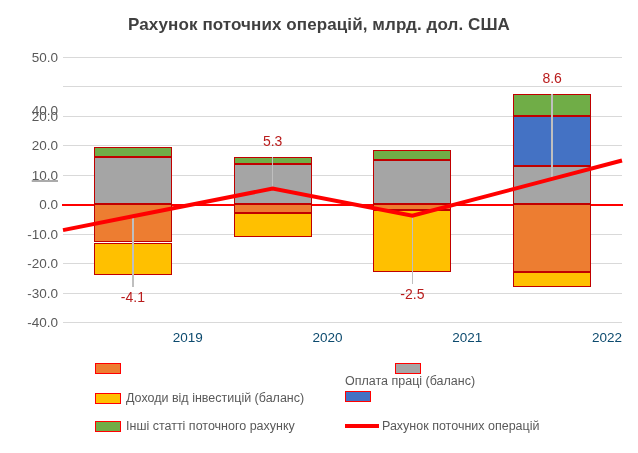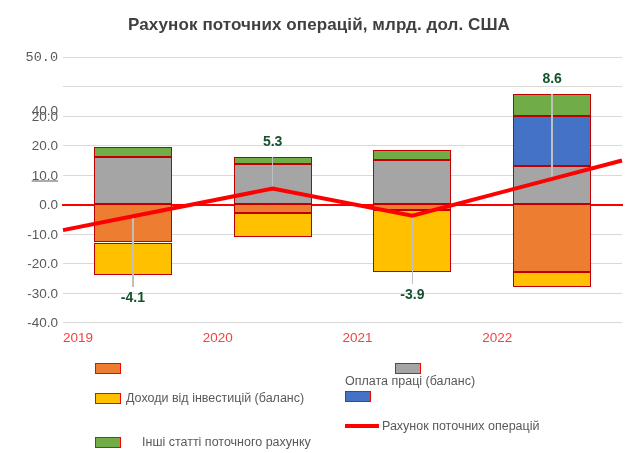--- a/index.html
+++ b/index.html
@@ -29,22 +29,22 @@
 
   
   .ylabel{
     position:absolute;right:0;width:52px;text-align:right;
     font-size:13.5px;color:#595959;transform:translateY(-50%);
   }
   .yaxis{position:absolute;left:0px;top:57px;width:58px;height:265px;}
 
   
   .xlabel{
-    position:absolute;top:330px;width:140px;text-align:left;
-    font-size:13.5px;color:#ef4444;
+    position:absolute;top:330px;width:140px;text-align:right;
+    font-size:13.5px;color:#0c4a6e;
   }
 
   
   .bar-group{position:absolute;bottom:0;top:0;}
   .seg{
     position:absolute;left:0;right:0;
     border:1.4px solid #c00000;
     box-sizing:border-box;
   }
   .seg-goods{background:#ed7d31;}
@@ -56,21 +56,21 @@
   
   .connector{
     position:absolute;width:1.5px;background:#bfbfbf;
   }
 
   
   .line-svg{position:absolute;left:0;top:0;width:559px;height:265px;overflow:visible;}
 
   
   .dlabel{
-    position:absolute;font-size:14px;font-weight:bold;color:#14532d;
+    position:absolute;font-size:14px;font-weight:normal;color:#b91c1c;
     text-align:center;width:80px;transform:translateX(-50%);
   }
 
   
   .legend{
     position:absolute;left:95px;top:363px;width:470px;height:82px;
   }
   .legend-item{
     position:absolute;display:flex;align-items:center;
     font-size:12.5px;color:#595959;white-space:nowrap;
@@ -87,21 +87,21 @@
   .sw-line{background:#ff0000;height:4px;border:none;width:34px;margin-right:3px;}
 </style>
 </head>
 <body>
 
 <div id="chart-root">
 
   <div class="chart-title">Рахунок поточних операцій, млрд. дол. США</div>
 
   <div class="yaxis">
-      <div class="ylabel" style="top: 0px; font-family: Liberation Mono, monospace;">50.0</div>
+      <div class="ylabel" style="top: 0px;">50.0</div>
       <div class="ylabel" style="top: 29.4444px; margin-top: 24px;">40.0</div>
       <div class="ylabel" style="top: 58.8889px;">20.0</div>
       <div class="ylabel" style="top: 88.3333px;">20.0</div>
       <div class="ylabel" style="top: 117.778px; text-decoration: underline;">10.0</div>
       <div class="ylabel" style="top: 147.222px;">0.0</div>
       <div class="ylabel" style="top: 176.667px;">-10.0</div>
       <div class="ylabel" style="top: 206.111px;">-20.0</div>
       <div class="ylabel" style="top: 235.556px;">-30.0</div>
       <div class="ylabel" style="top: 265px;">-40.0</div>
     </div>
@@ -152,40 +152,40 @@
 
   <div id="xaxis-layer">
       <div class="xlabel" style="left: 62.875px;">2019</div>
       <div class="xlabel" style="left: 202.625px;">2020</div>
       <div class="xlabel" style="left: 342.375px;">2021</div>
       <div class="xlabel" style="left: 482.125px;">2022</div>
     </div>
   <div id="labels-layer">
       <div class="dlabel" style="left: 132.875px; top: 288.889px;">-4.1</div>
       <div class="dlabel" style="left: 272.625px; top: 133.111px;">5.3</div>
-      <div class="dlabel" style="left: 412.375px; top: 285.944px;">-3.9</div>
+      <div class="dlabel" style="left: 412.375px; top: 285.944px;">-2.5</div>
       <div class="dlabel" style="left: 552.125px; top: 69.8056px;">8.6</div>
     </div>
 
   <div class="legend">
       <div class="legend-item" style="left: 0px; top: 0px;">
         <span class="swatch sw-goods"></span>
       </div>
       <div class="legend-item" style="left: 250px; top: 0px; flex-direction: column;">
         <span class="swatch sw-wages"></span>
         <span>Оплата праці (баланс)</span>
       </div>
       <div class="legend-item" style="left: 0px; top: 28px;">
         <span class="swatch sw-invest"></span>
         <span>Доходи від інвестицій  (баланс)</span>
       </div>
       <div class="legend-item" style="left: 250px; top: 28px;">
         <span class="swatch sw-grants"></span>
       </div>
-      <div class="legend-item" style="left: 0px; top: 72px; gap: 16px;">
+      <div class="legend-item" style="left: 0px; top: 56px;">
         <span class="swatch sw-other"></span>
         <span>Інші статті поточного рахунку</span>
       </div>
       <div class="legend-item" style="left: 250px; top: 56px;">
         <span class="swatch sw-line"></span>
         <span>Рахунок поточних операцій</span>
       </div>
     </div>
 
 </div>

